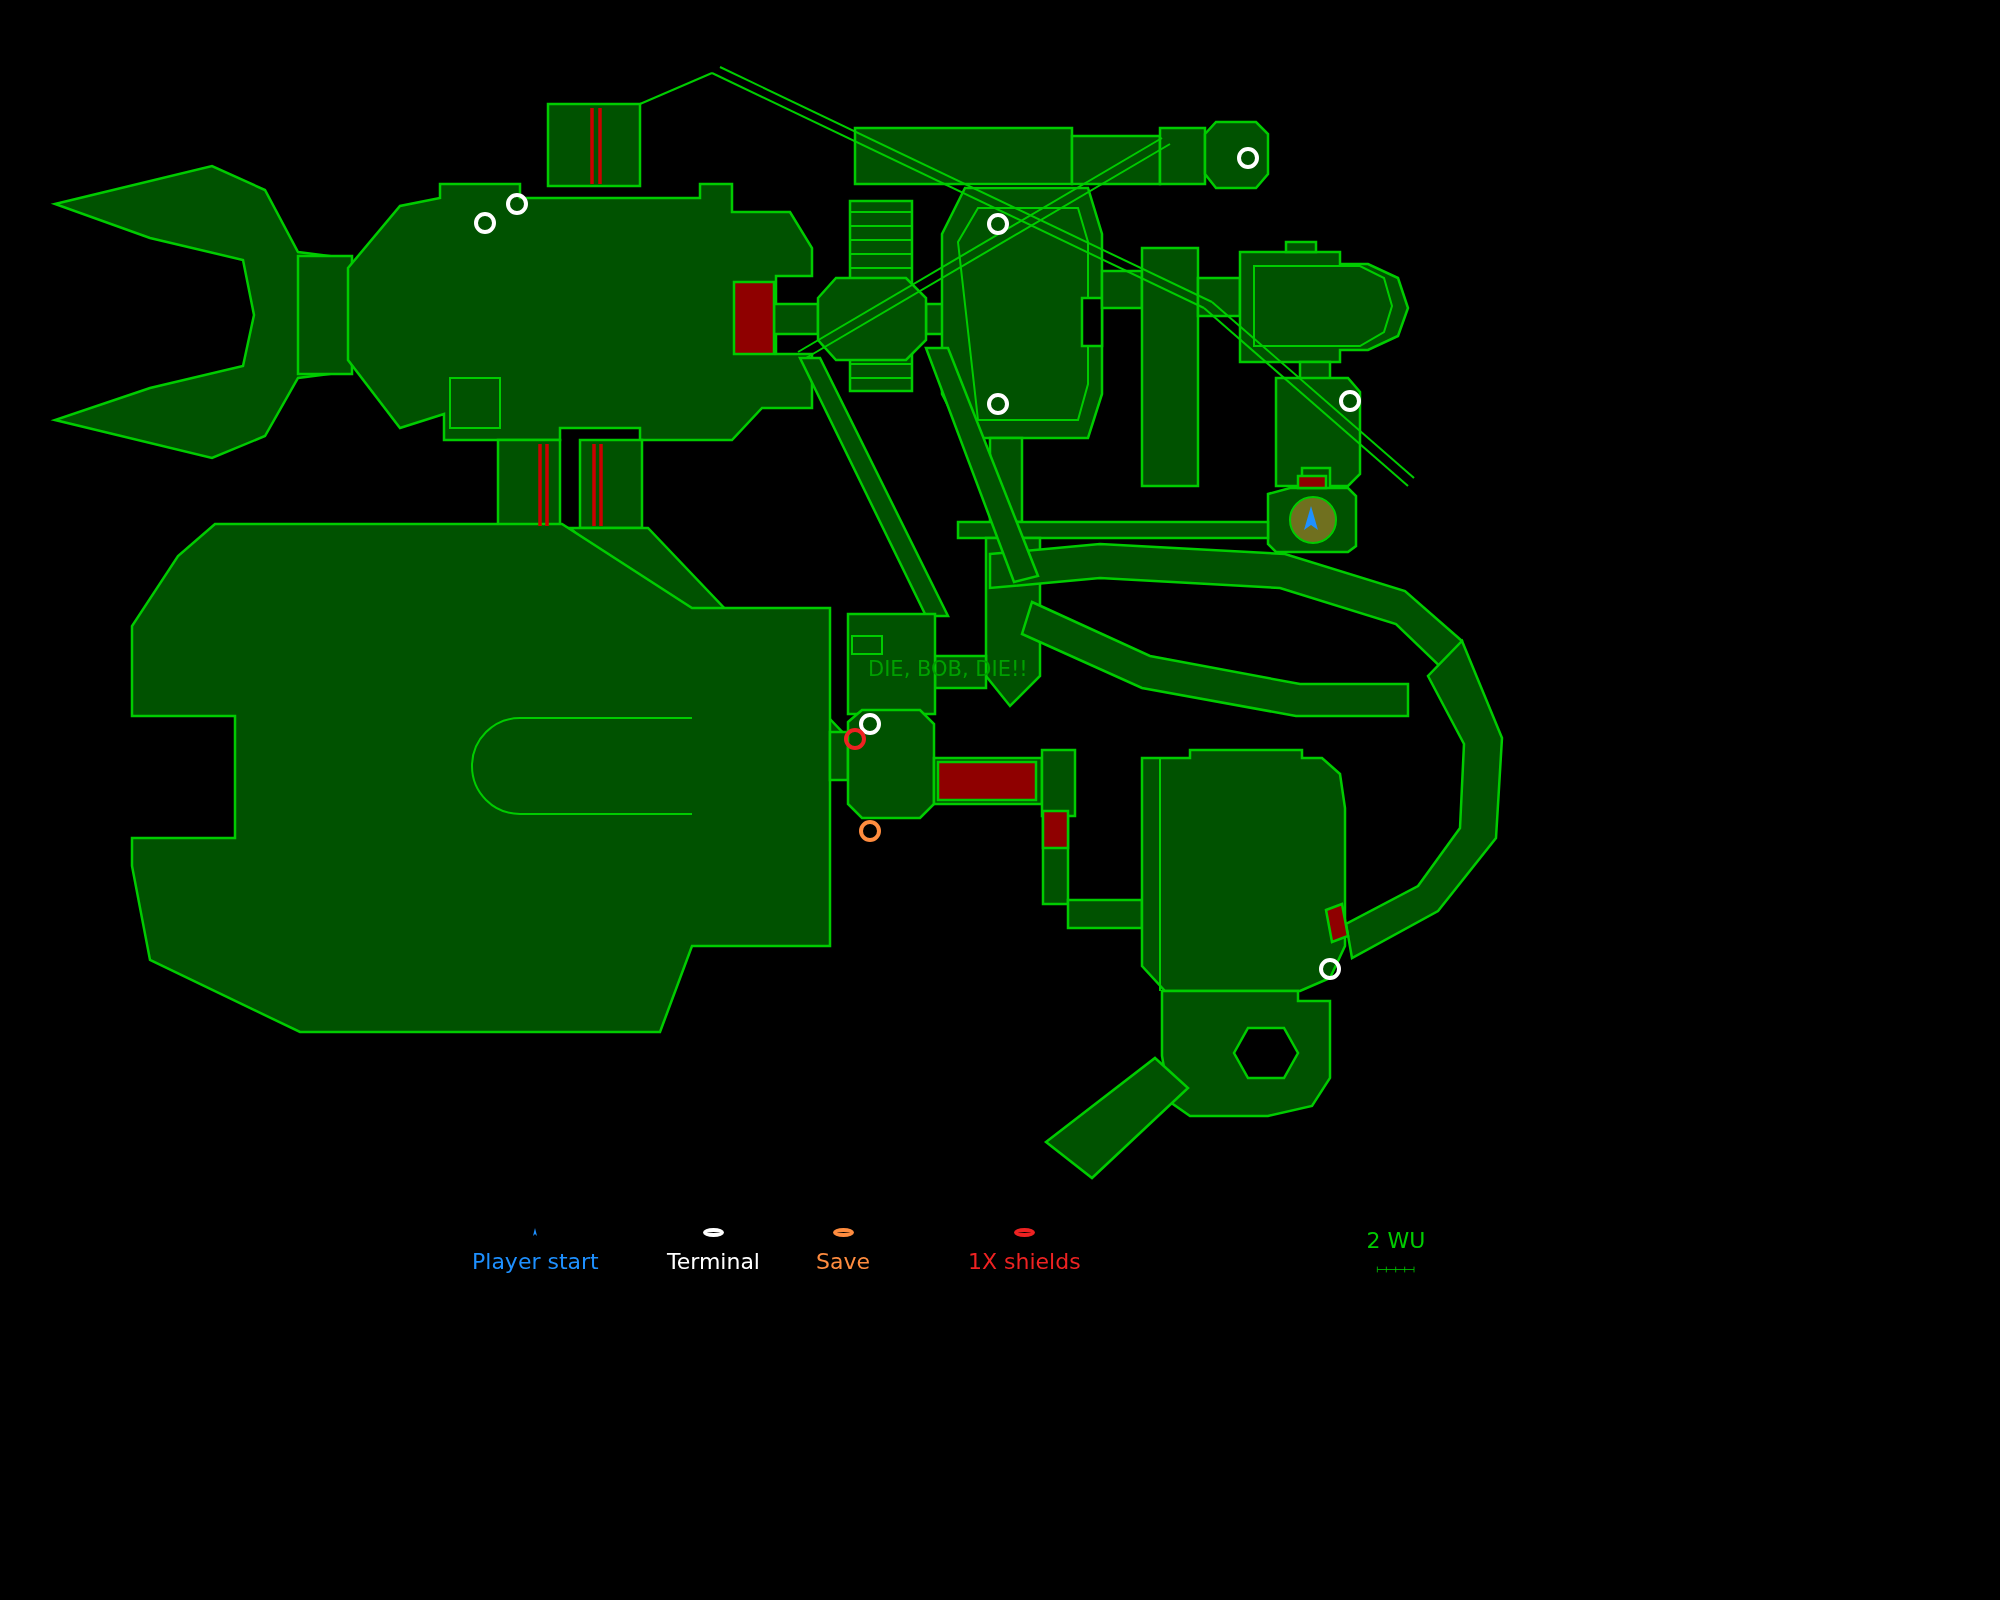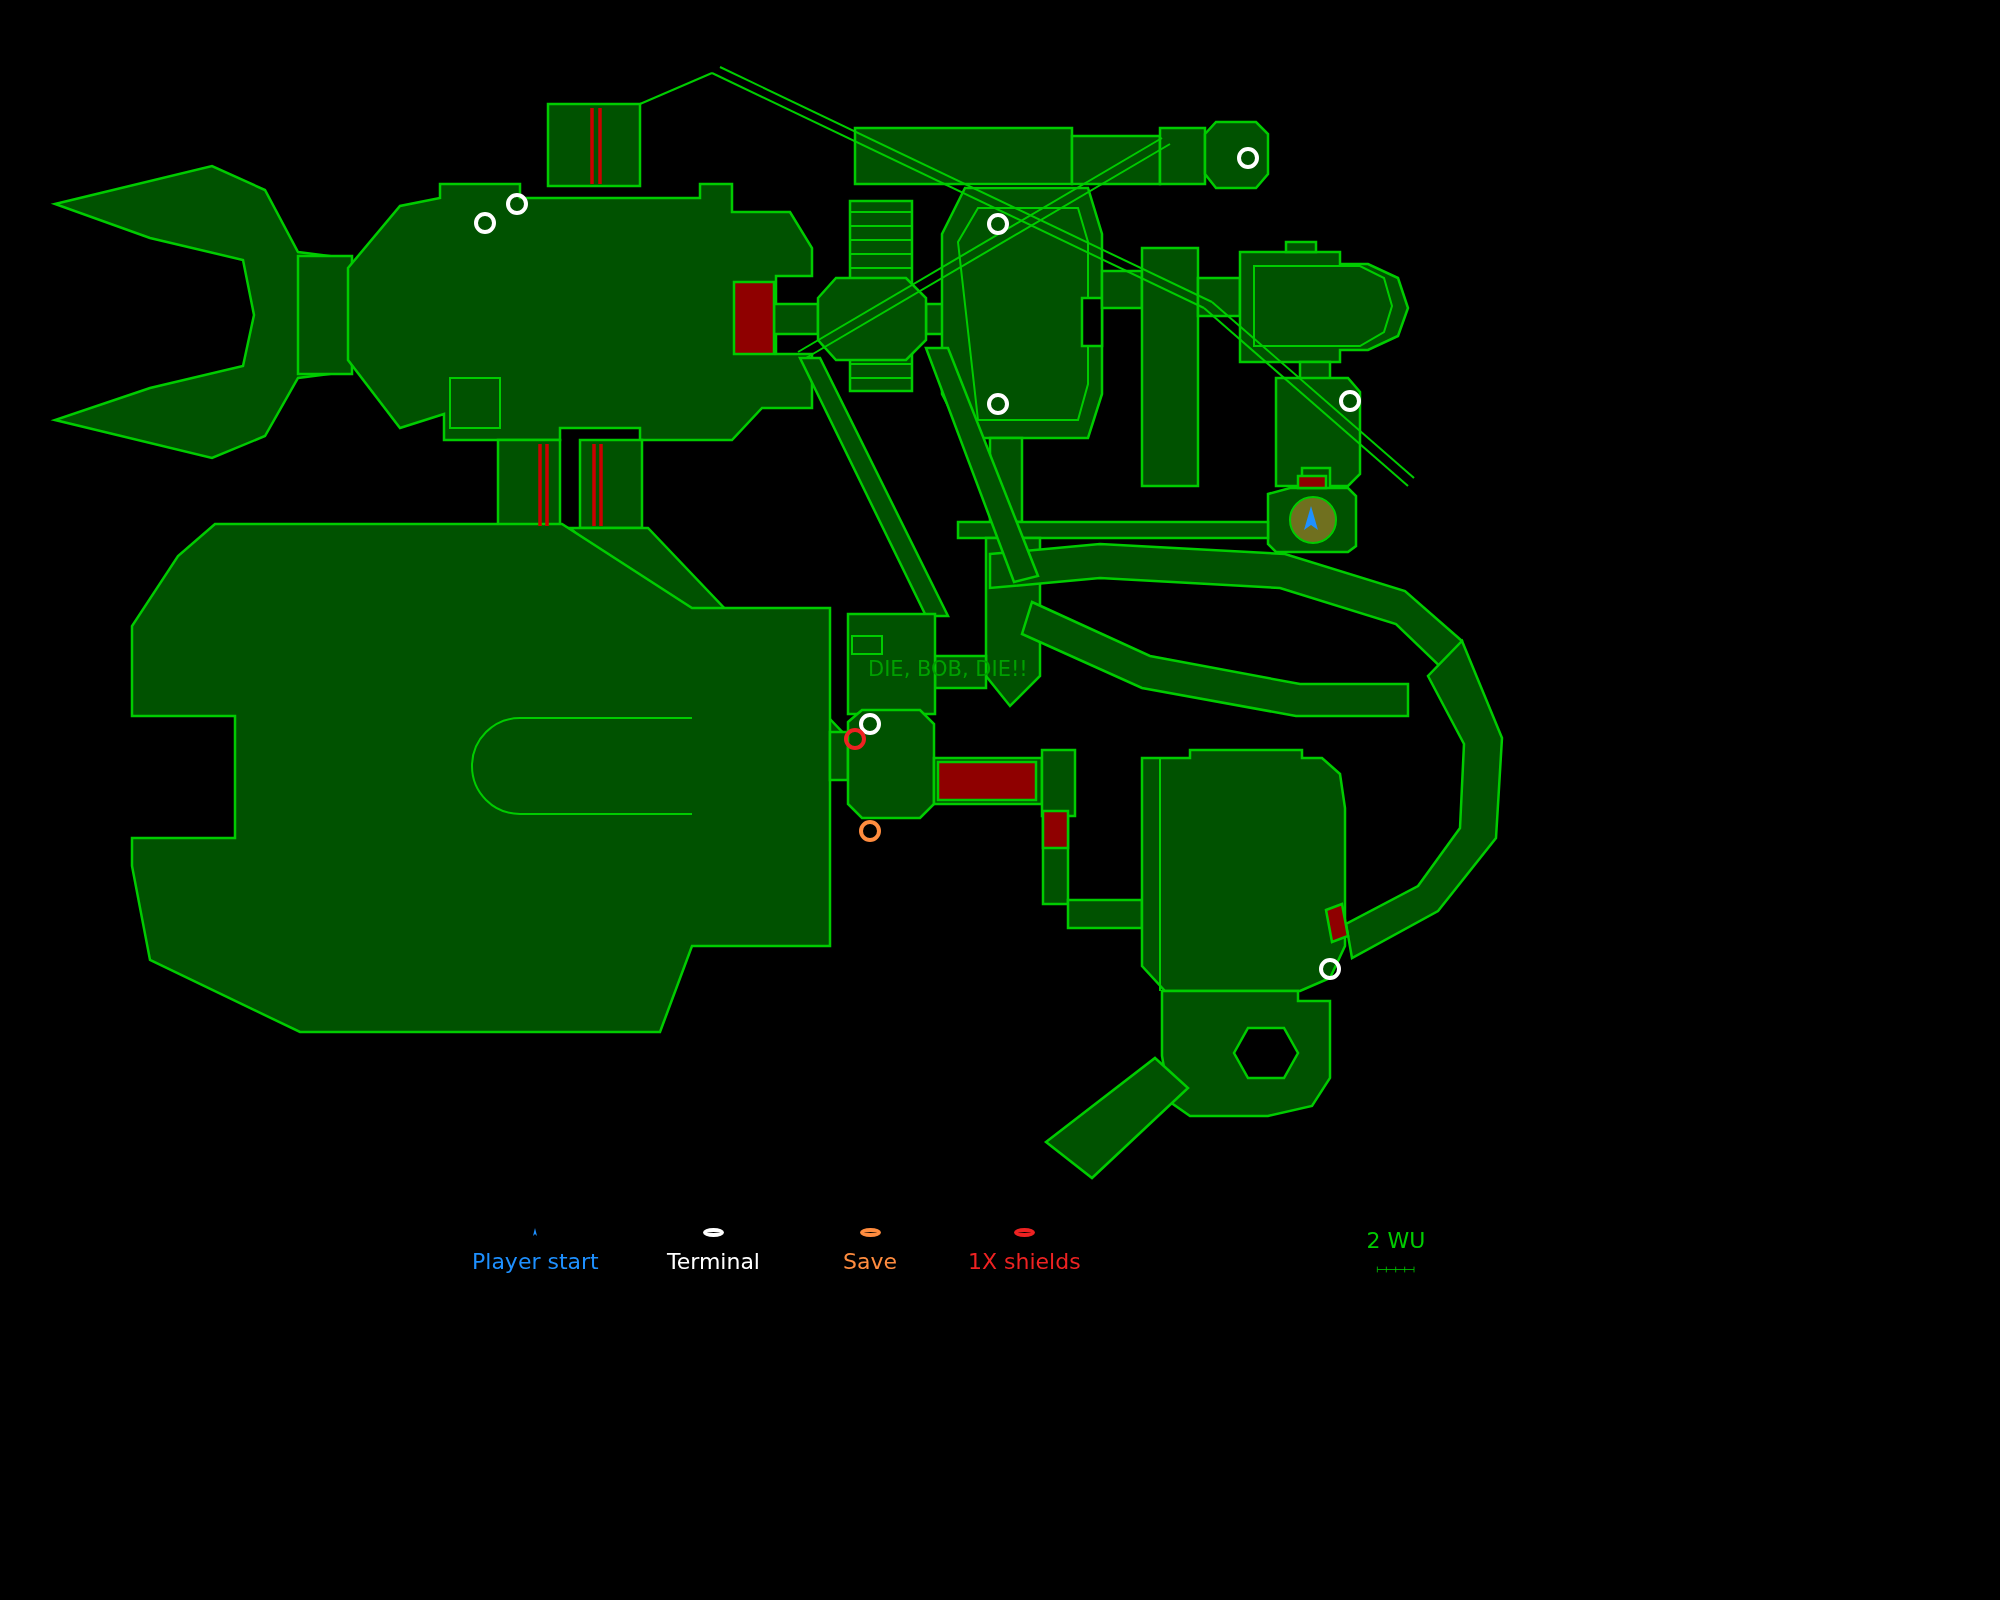--- a/index.html
+++ b/index.html
@@ -181,21 +181,21 @@
     <div class="li" style="left:472px">
       <svg width="14" height="27" viewBox="0 0 14 27">
         <polygon points="7,0 13,24 7,18 1,24" fill="#1e90ff"></polygon>
       </svg>
       <span class="lbl-blue">Player start</span>
     </div>
     <div class="li" style="left:667px">
       <span class="circle c-term"></span>
       <span class="lbl-white">Terminal</span>
     </div>
-    <div class="li" style="left:843px">
+    <div class="li" style="left:816px">
       <span class="circle c-save"></span>
       <span class="lbl-orange">Save</span>
     </div>
     <div class="li" style="left:968px">
       <span class="circle c-shield"></span>
       <span class="lbl-red">1X shields</span>
     </div>
     <div class="li" style="left:1336px">
       <span class="lbl-green">2 WU</span>
       <svg width="120" height="28" viewBox="0 0 120 28">

